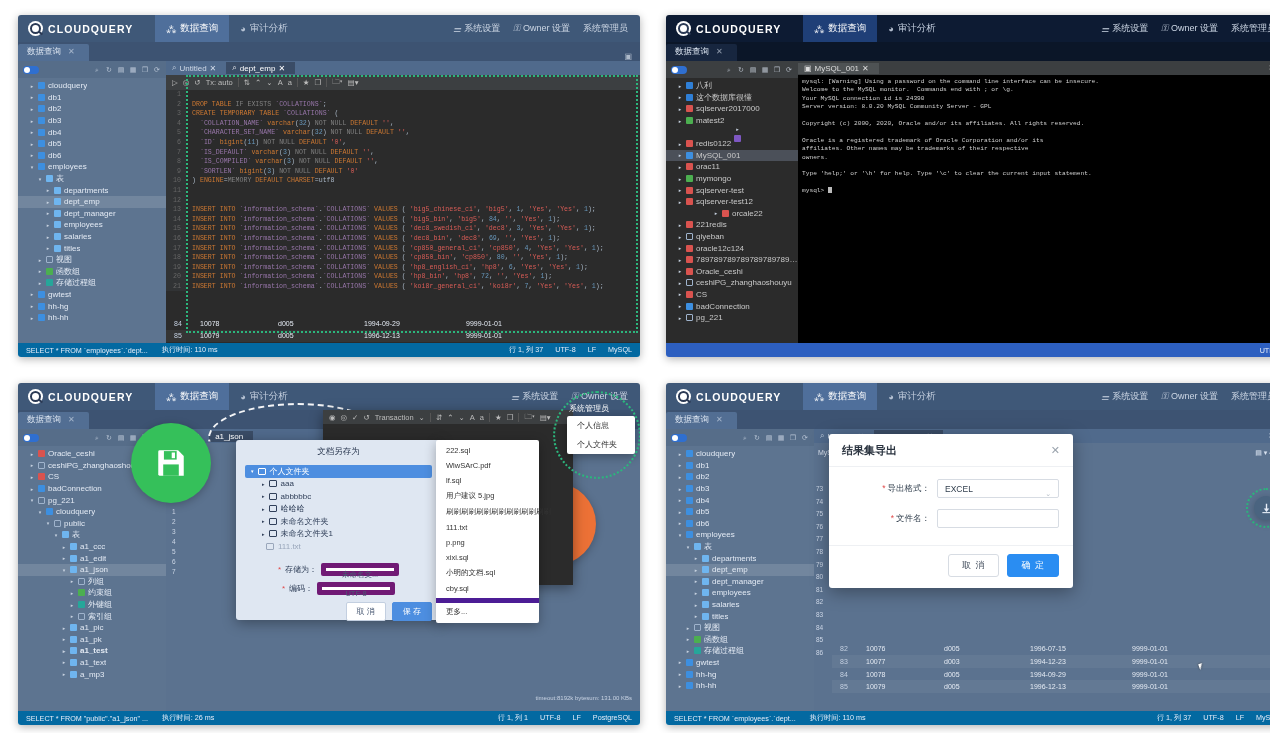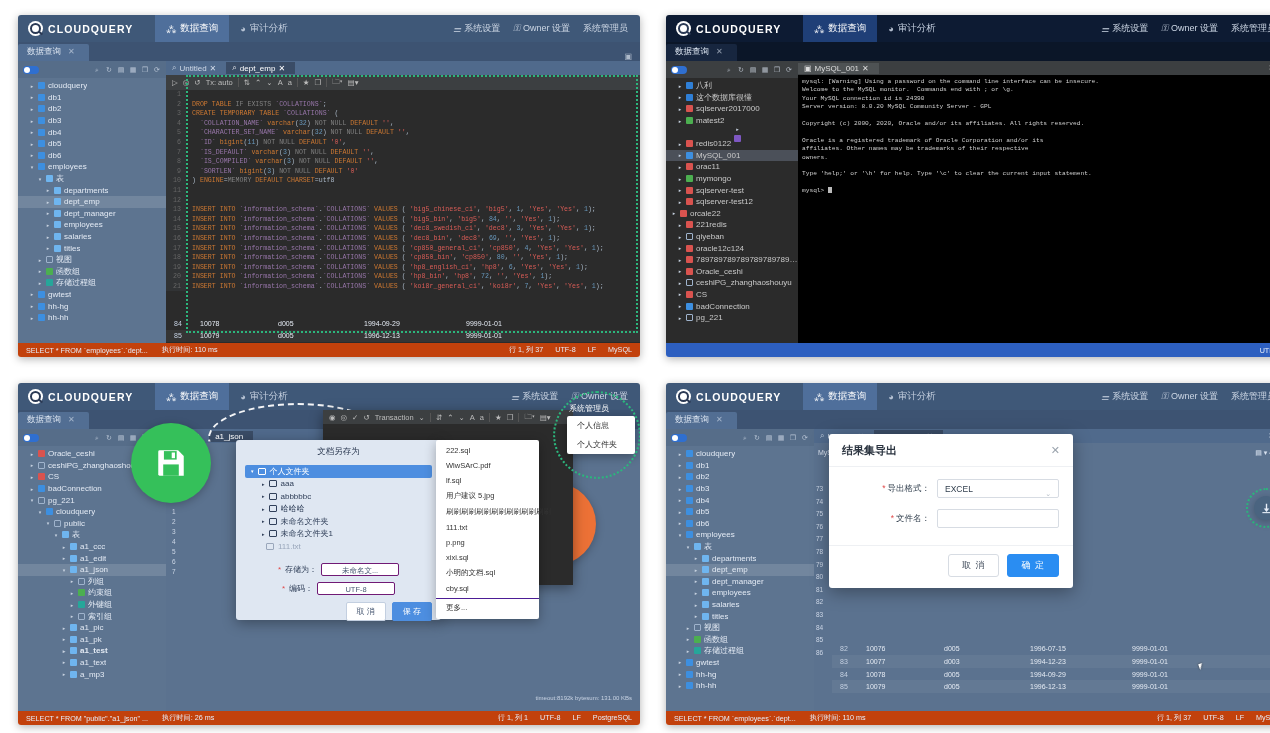--- a/index.html
+++ b/index.html
@@ -194,21 +194,21 @@
   .rcell { padding-left: 8px; }
   .rcell.c0 { width: 26px; color:#c3cfe0; }
   .rcell.c1 { width: 78px; }
   .rcell.c2 { width: 86px; }
   .rcell.c3 { width: 102px; }
   .rcell.c4 { width: 100px; }
 
   
   .statusbar {
     position:absolute; left:0; right:0; bottom:0; height:14px;
-    background: #c2410c; display:flex; align-items:center;
+    background: #0369a1; display:flex; align-items:center;
     padding: 0 8px; font-size: 7.2px; color:#e6edf9; gap:14px;
   }
   .dark .statusbar { background: #2d5fc0; }
   .statusbar .right { margin-left:auto; display:flex; gap:12px; }
 
   
   .circle-badge {
     position: absolute; border-radius: 50%;
     display: flex; align-items: center; justify-content: center;
     box-shadow: 0 2px 8px rgba(0,0,0,.25);
@@ -237,39 +237,39 @@
   }
   .savedlg .hd { padding: 6px 9px 3px; font-size: 8.5px; color:#2c3a52;}
   .savedlg .tree2 { padding: 4px 9px; }
   .savedlg .t2row { display:flex; align-items:center; gap:4px; height:12.5px; padding-left:6px; }
   .savedlg .t2row.sel { background:#4d8ee0; color:#fff; border-radius:2px; }
   .savedlg .t2row.dis { color:#9aa7bb; }
   .folder-ic { width:8px;height:7px;border:1px solid currentColor;border-radius:1px; }
   .savedlg .field { display:flex; align-items:center; gap:4px; margin: 6px 0 0 0; justify-content:center;}
   .savedlg .field .req { color:#e04b4b; }
   .savedlg .inp {
-    background:#fff; border:1px solid #701a75; border-radius:2px;
+    background:#fff; border:5px solid #701a75; border-radius:2px;
     height:13px; width:78px; font-size:7.5px; padding:0 4px; line-height:13px;
     color:#4a5a74;
   }
   .savedlg .btns { display:flex; gap:6px; justify-content:flex-end; padding: 7px 9px 8px; }
   .btn {
     font-size:8px; padding: 3px 10px; border-radius:2px; border:1px solid #c3cfe0;
     background:#fff; color:#4a5a74; cursor:pointer;
   }
   .btn.primary { background:#4d8ee0; border-color:#4d8ee0; color:#fff; }
 
   
   .filelist {
     position:absolute; background:#fff; border-radius:2px;
     box-shadow: 0 3px 12px rgba(0,0,0,.3);
     font-size: 7.5px; color:#333; padding: 3px 0;
   }
   .filelist div { padding: 3px 10px; white-space:nowrap; }
-  .filelist .more { border-top:1px solid #4c1d95; margin-top:2px; padding-top:4px;}
+  .filelist .more { border-top:5px solid #4c1d95; margin-top:2px; padding-top:4px;}
 
   
   .admindrop {
     position:absolute; background:#fff; border-radius:2px;
     box-shadow:0 3px 10px rgba(0,0,0,.3); font-size:8px; color:#333;
   }
   .admindrop div { padding: 4px 10px; white-space:nowrap; }
 
   
   .exportdlg {
@@ -655,21 +655,21 @@
             <div class="tnode" style="padding-left: 11px;">
               <span class="arrow">▸</span>
               <span class="db-ic red"></span>
               <span class="lbl">sqlserver-test</span>
             </div>
             <div class="tnode" style="padding-left: 11px;">
               <span class="arrow">▸</span>
               <span class="db-ic red"></span>
               <span class="lbl">sqlserver-test12</span>
             </div>
-            <div class="tnode" style="padding-left: 5px;">
+            <div class="tnode" style="padding-left: 19px; margin-left: 28px;">
               <span class="arrow">▸</span>
               <span class="db-ic red"></span>
               <span class="lbl">orcale22</span>
             </div>
             <div class="tnode" style="padding-left: 11px;">
               <span class="arrow">▸</span>
               <span class="db-ic red"></span>
               <span class="lbl">221redis</span>
             </div>
             <div class="tnode" style="padding-left: 11px;">

